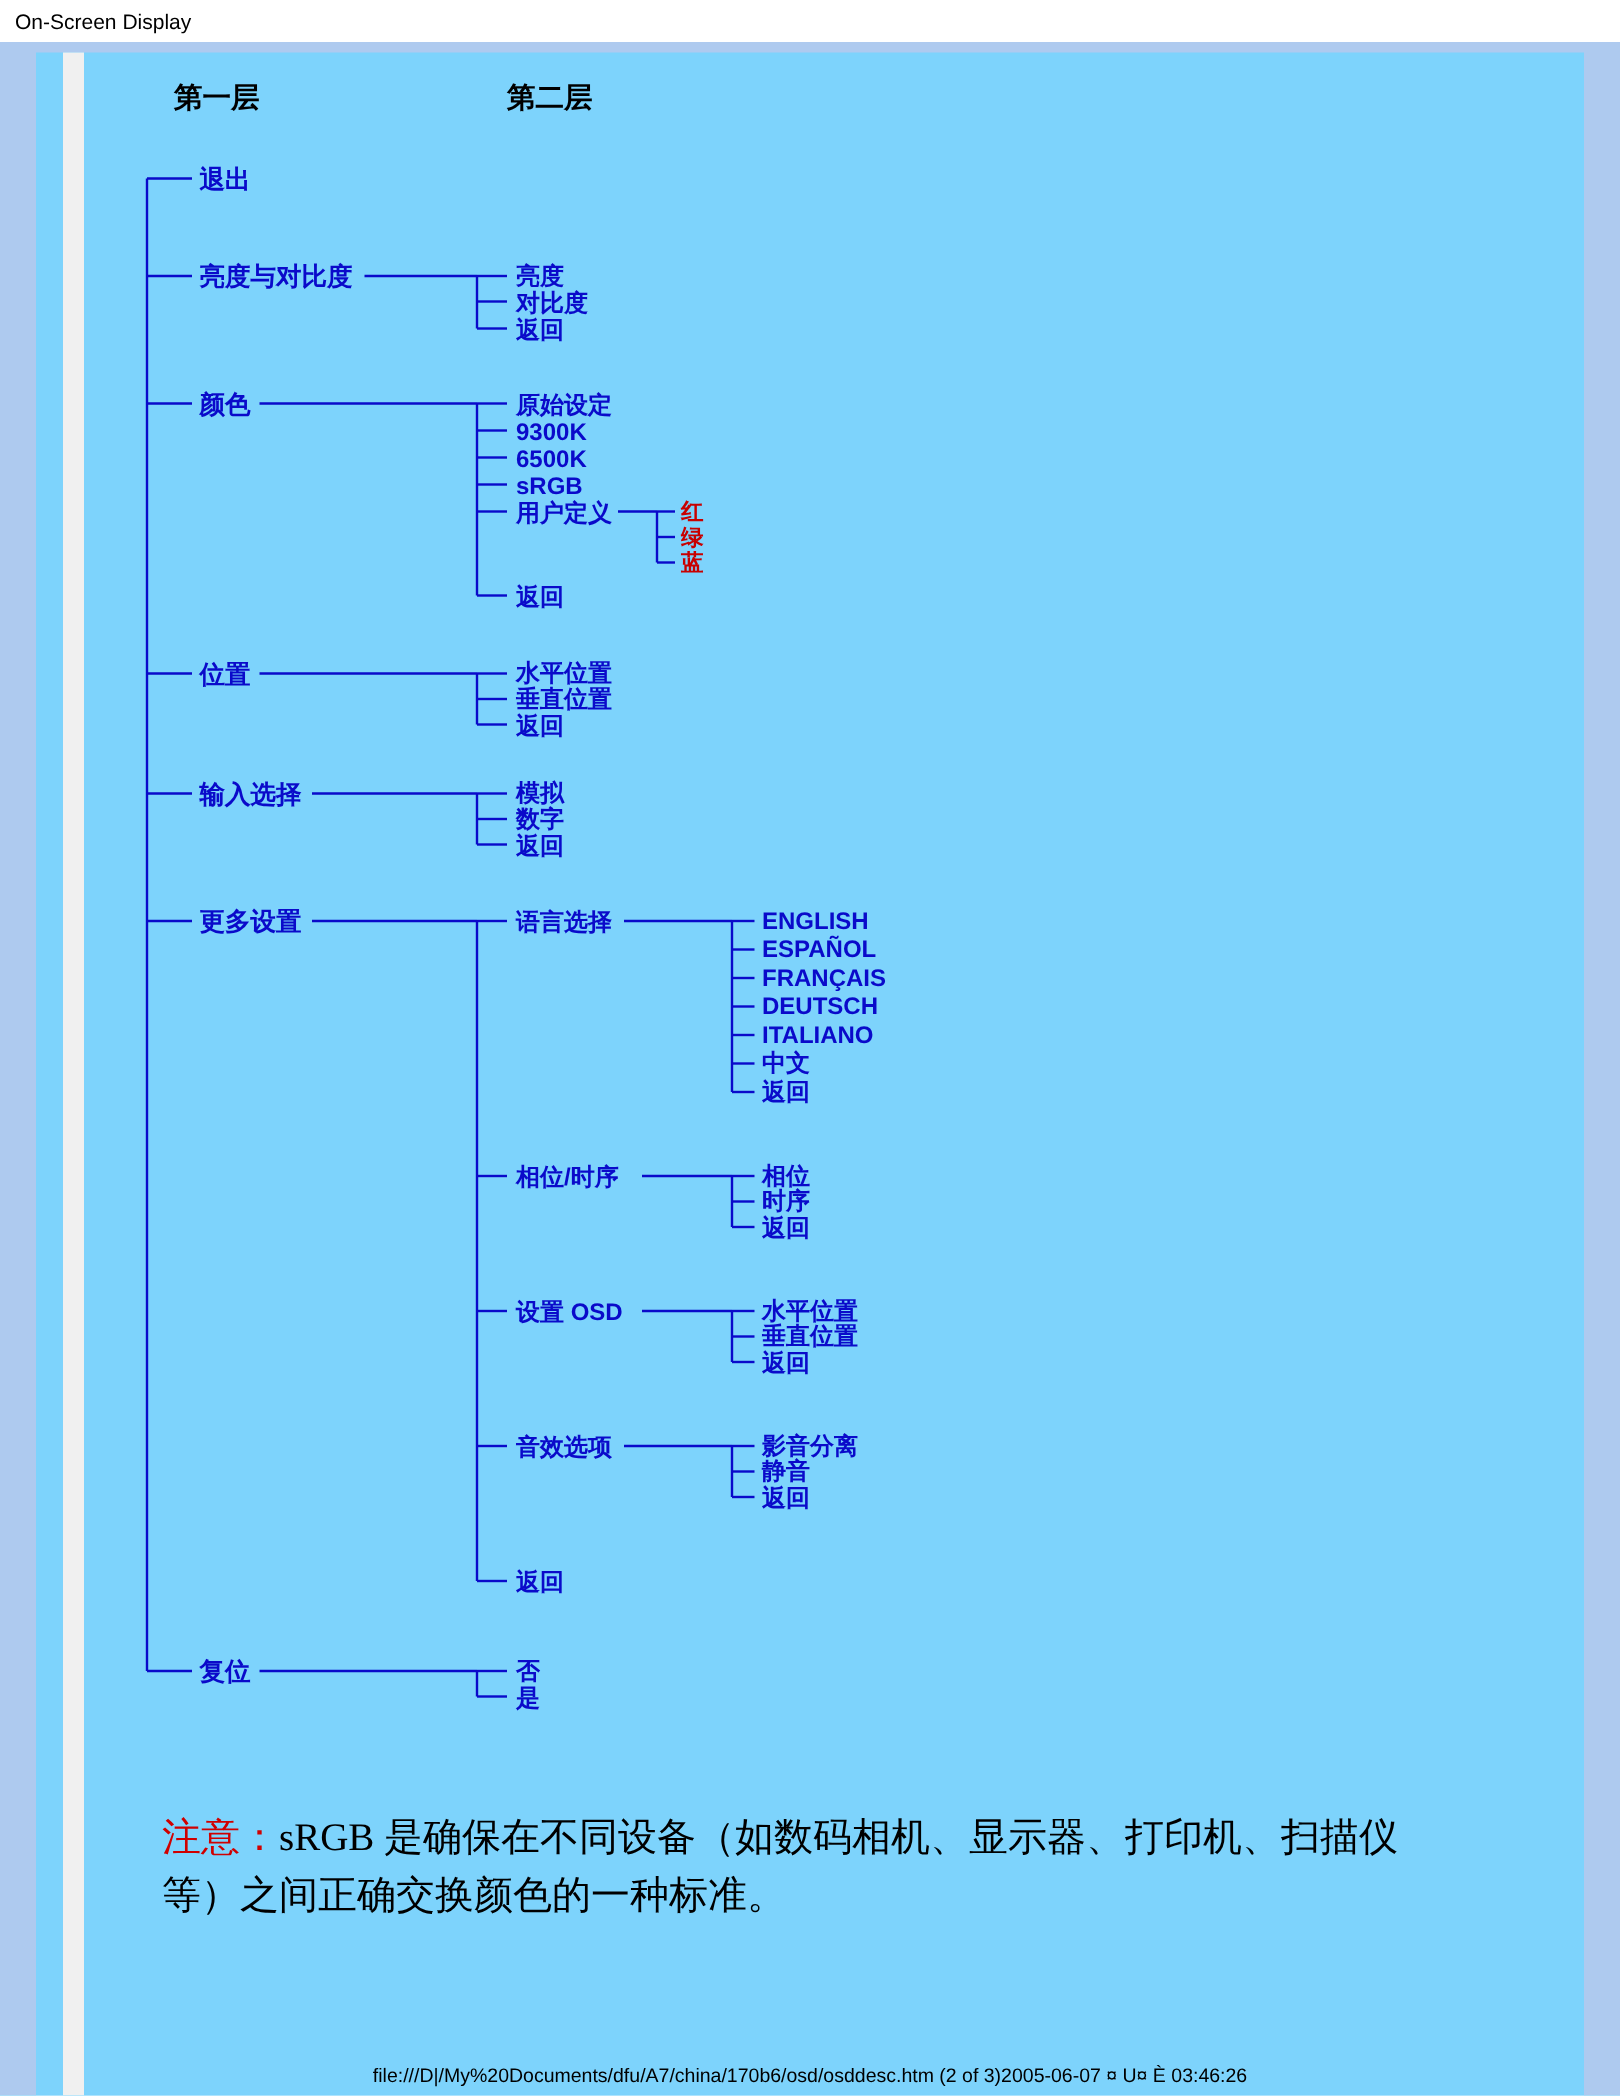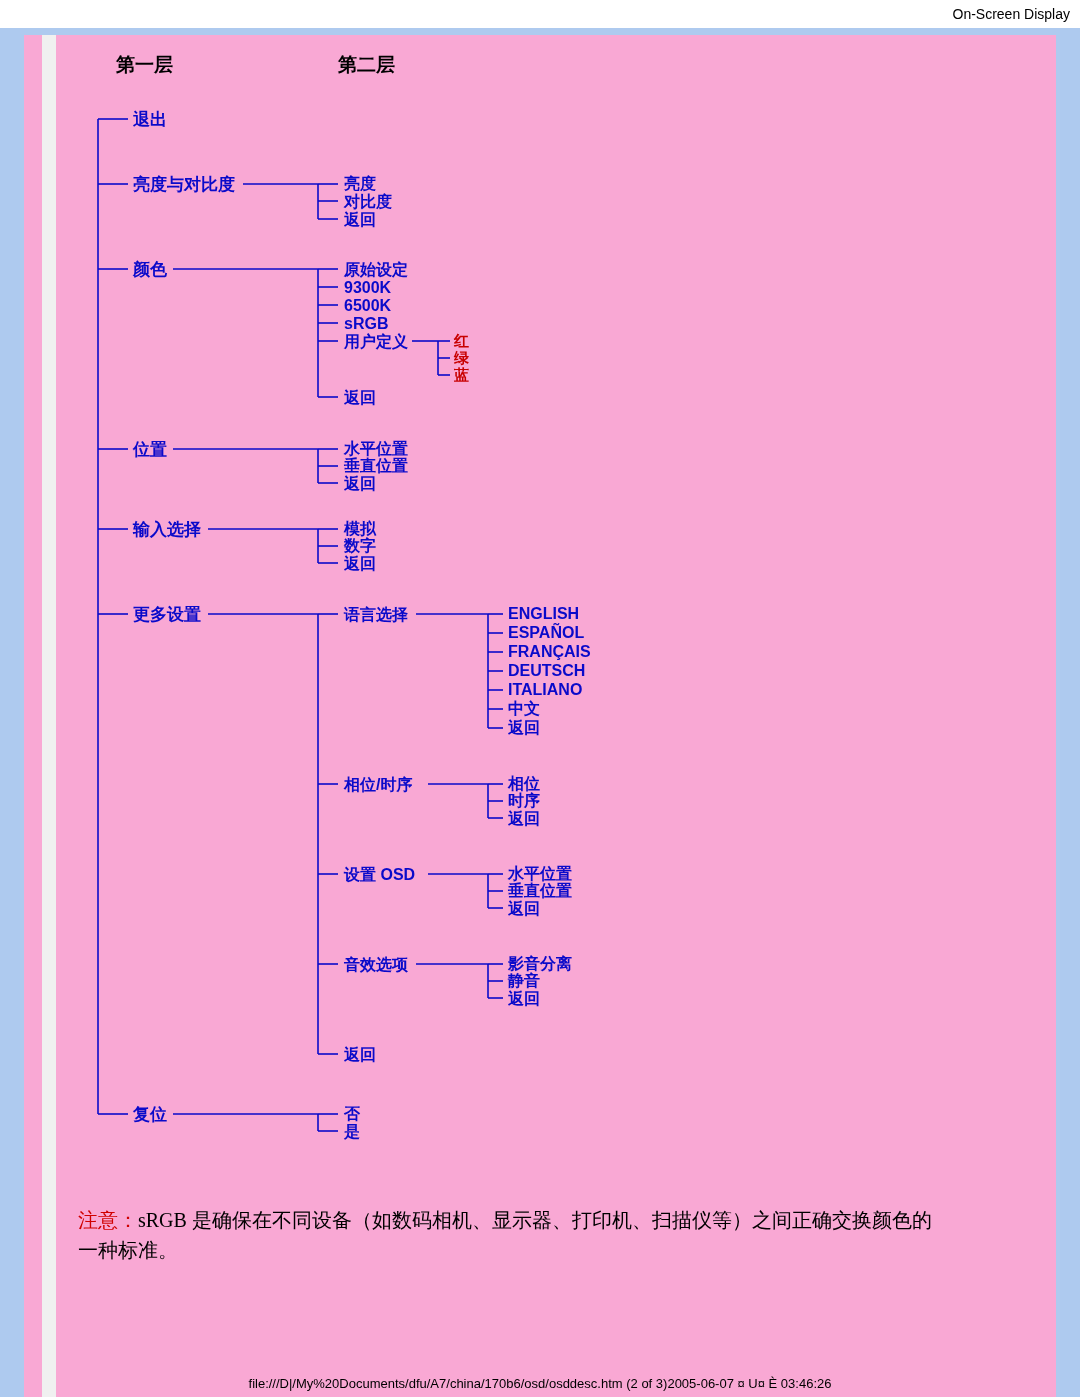--- a/index.html
+++ b/index.html
@@ -7,52 +7,52 @@
     font-family: "SimSun", "宋体", serif;
     background: #fff;
     width: 1080px;
     height: 1397px;
     position: relative;
   }
   .header {
     padding: 6px 10px;
     font-size: 14px;
     font-family: Arial, sans-serif;
-    text-align: right;
   }
   .frame {
     position: absolute;
     left: 0;
     right: 0;
     top: 28px;
     bottom: 0;
     border-left: 24px solid #aecaef;
     border-top: 7px solid #aecaef;
     border-right: 24px solid #aecaef;
-    background: #f9a8d4;
+    background: #7dd3fc;
     padding-left: 18px;
     padding-right: 20px;
   }
   .inner {
     border-left: 14px solid #f0f0f0;
     min-height: 100%;
     padding-left: 22px;
     padding-top: 14px;
   }
   svg { display: block; }
   .hdr { font-family: "SimHei","Microsoft YaHei",sans-serif; font-weight: bold; font-size: 19px; fill: #000; }
   .l1 { font-family: "SimHei","Microsoft YaHei",sans-serif; font-weight: bold; font-size: 17px; fill: #0a0aca; }
   .l2 { font-family: "SimHei","Microsoft YaHei",sans-serif; font-weight: bold; font-size: 16px; fill: #0a0aca; }
   .l3 { font-family: "SimHei","Microsoft YaHei",sans-serif; font-weight: bold; font-size: 16px; fill: #0a0aca; }
   .l3r{ font-family: "SimHei","Microsoft YaHei",sans-serif; font-weight: bold; font-size: 15px; fill: #c80000; }
   .note {
-    font-size: 20px;
+    font-size: 26px;
     line-height: 1.5;
     padding: 6px 0 0 0;
     width: 870px;
+    margin-left: 30px;
   }
   .note .red { color: #d00000; }
   .footer {
     position: absolute;
     left: 0; right: 0; bottom: 6px;
     text-align: center;
     font-size: 13px;
     font-family: Liberation Sans, sans-serif;
   }
   line { stroke: #0a0aca; stroke-width: 1.6; }

